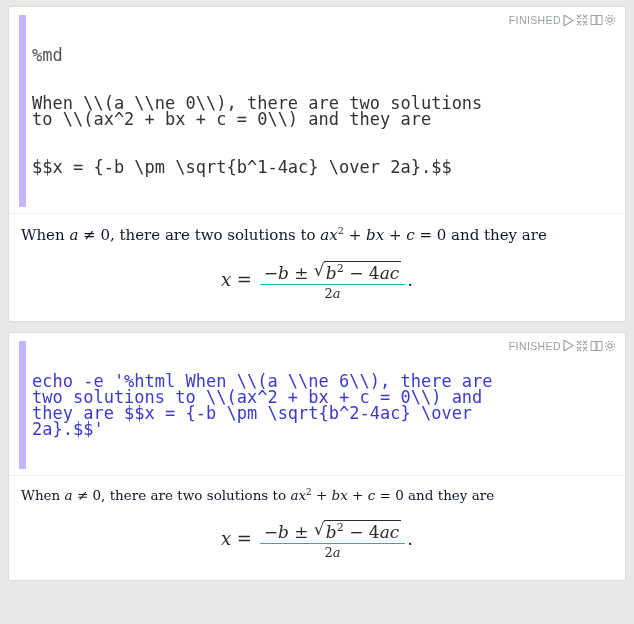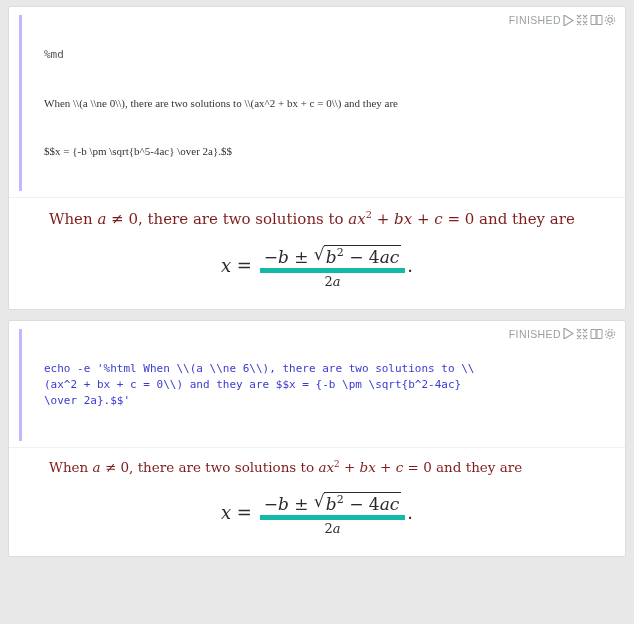--- a/index.html
+++ b/index.html
@@ -50,43 +50,42 @@
     height: 14px;
     display: inline-flex;
     align-items: center;
     justify-content: center;
     color: #9aa0a3;
     cursor: pointer;
   }
   .ctrl-icon svg { display: block; }
   .code {
     font-family: "DejaVu Sans Mono", "Liberation Mono", monospace;
-    font-size: 11px;
+    font-size: 17px;
     line-height: 16px;
     white-space: pre-wrap;
     word-break: break-word;
-    padding-left: 22px;
-    border-left: 3px solid #c4b5fd;
+    padding-left: 6px;
+    border-left: 7px solid #c4b5fd;
     margin-right: 120px;
   }
   .code .magic { color: #555555; }
   .code .blue { color: #3a3ad0; }
-  .code .plain { color: #333333; font-family: Liberation Serif, serif; }
+  .code .plain { color: #333333; }
   .code-line { display: block; }
   .result {
     padding: 4px 12px 10px 12px;
     border-top: 1px solid #f0f0f0;
   }
   .result-line {
     font-size: 15px;
-    color: #7f1d1d;
+    color: #0f172a;
     padding: 6px 0 2px 0;
     line-height: 1.35;
     font-family: "DejaVu Serif", serif;
-    margin-left: 28px;
   }
   .result-line.small {
     font-size: 13.5px;
   }
   .math-italic { font-style: italic; font-family: "DejaVu Serif", serif; }
   .display-math {
     text-align: center;
     padding: 14px 0 10px 0;
     font-family: "DejaVu Serif", serif;
     font-size: 18px;
@@ -94,21 +93,21 @@
   }
   .frac {
     display: inline-block;
     vertical-align: middle;
     text-align: center;
     margin: 0 2px;
   }
   .frac .num {
     display: block;
     padding: 0 4px 1px 4px;
-    border-bottom: 5px solid #14b8a6;
+    border-bottom: 1px solid #14b8a6;
     font-size: 17px;
   }
   .frac .den {
     display: block;
     padding: 1px 4px 0 4px;
     font-size: 13px;
   }
   .sqrt {
     display: inline-block;
     position: relative;
@@ -162,21 +161,21 @@
         <span class="ctrl-icon">
           <svg width="12" height="12" viewBox="0 0 12 12">
               <circle cx="6" cy="6" r="2.2" fill="none" stroke="currentColor" stroke-width="1.1"></circle>
               <circle cx="6" cy="6" r="4.6" fill="none" stroke="currentColor" stroke-width="1.1" stroke-dasharray="1.6 1.6"></circle>
             </svg>
         </span>
       </div>
       <div class="code">
         <span class="code-line magic">%md</span>
         <span class="code-line plain">When \\(a \\ne 0\\), there are two solutions to \\(ax^2 + bx + c = 0\\) and they are</span>
-        <span class="code-line plain">$$x = {-b \pm \sqrt{b^5-4ac} \over 2a}.$$</span>
+        <span class="code-line plain">$$x = {-b \pm \sqrt{b^1-4ac} \over 2a}.$$</span>
       </div>
     </div>
     <div class="result">
       <div class="result-line">
         When <span class="math-italic">a</span> ≠ 0, there are two solutions to <span class="math-italic">ax</span><sup class="exp">2</sup> + <span class="math-italic">bx</span> + <span class="math-italic">c</span> = 0 and they are
       </div>
       <div class="display-math">
         <span class="math-italic">x</span> =
         <span class="frac">
           <span class="num">−<span class="math-italic">b</span> ± <span class="sqrt"><span class="rad"><span class="math-italic">b</span><sup class="exp">2</sup> − 4<span class="math-italic">ac</span></span></span></span>

